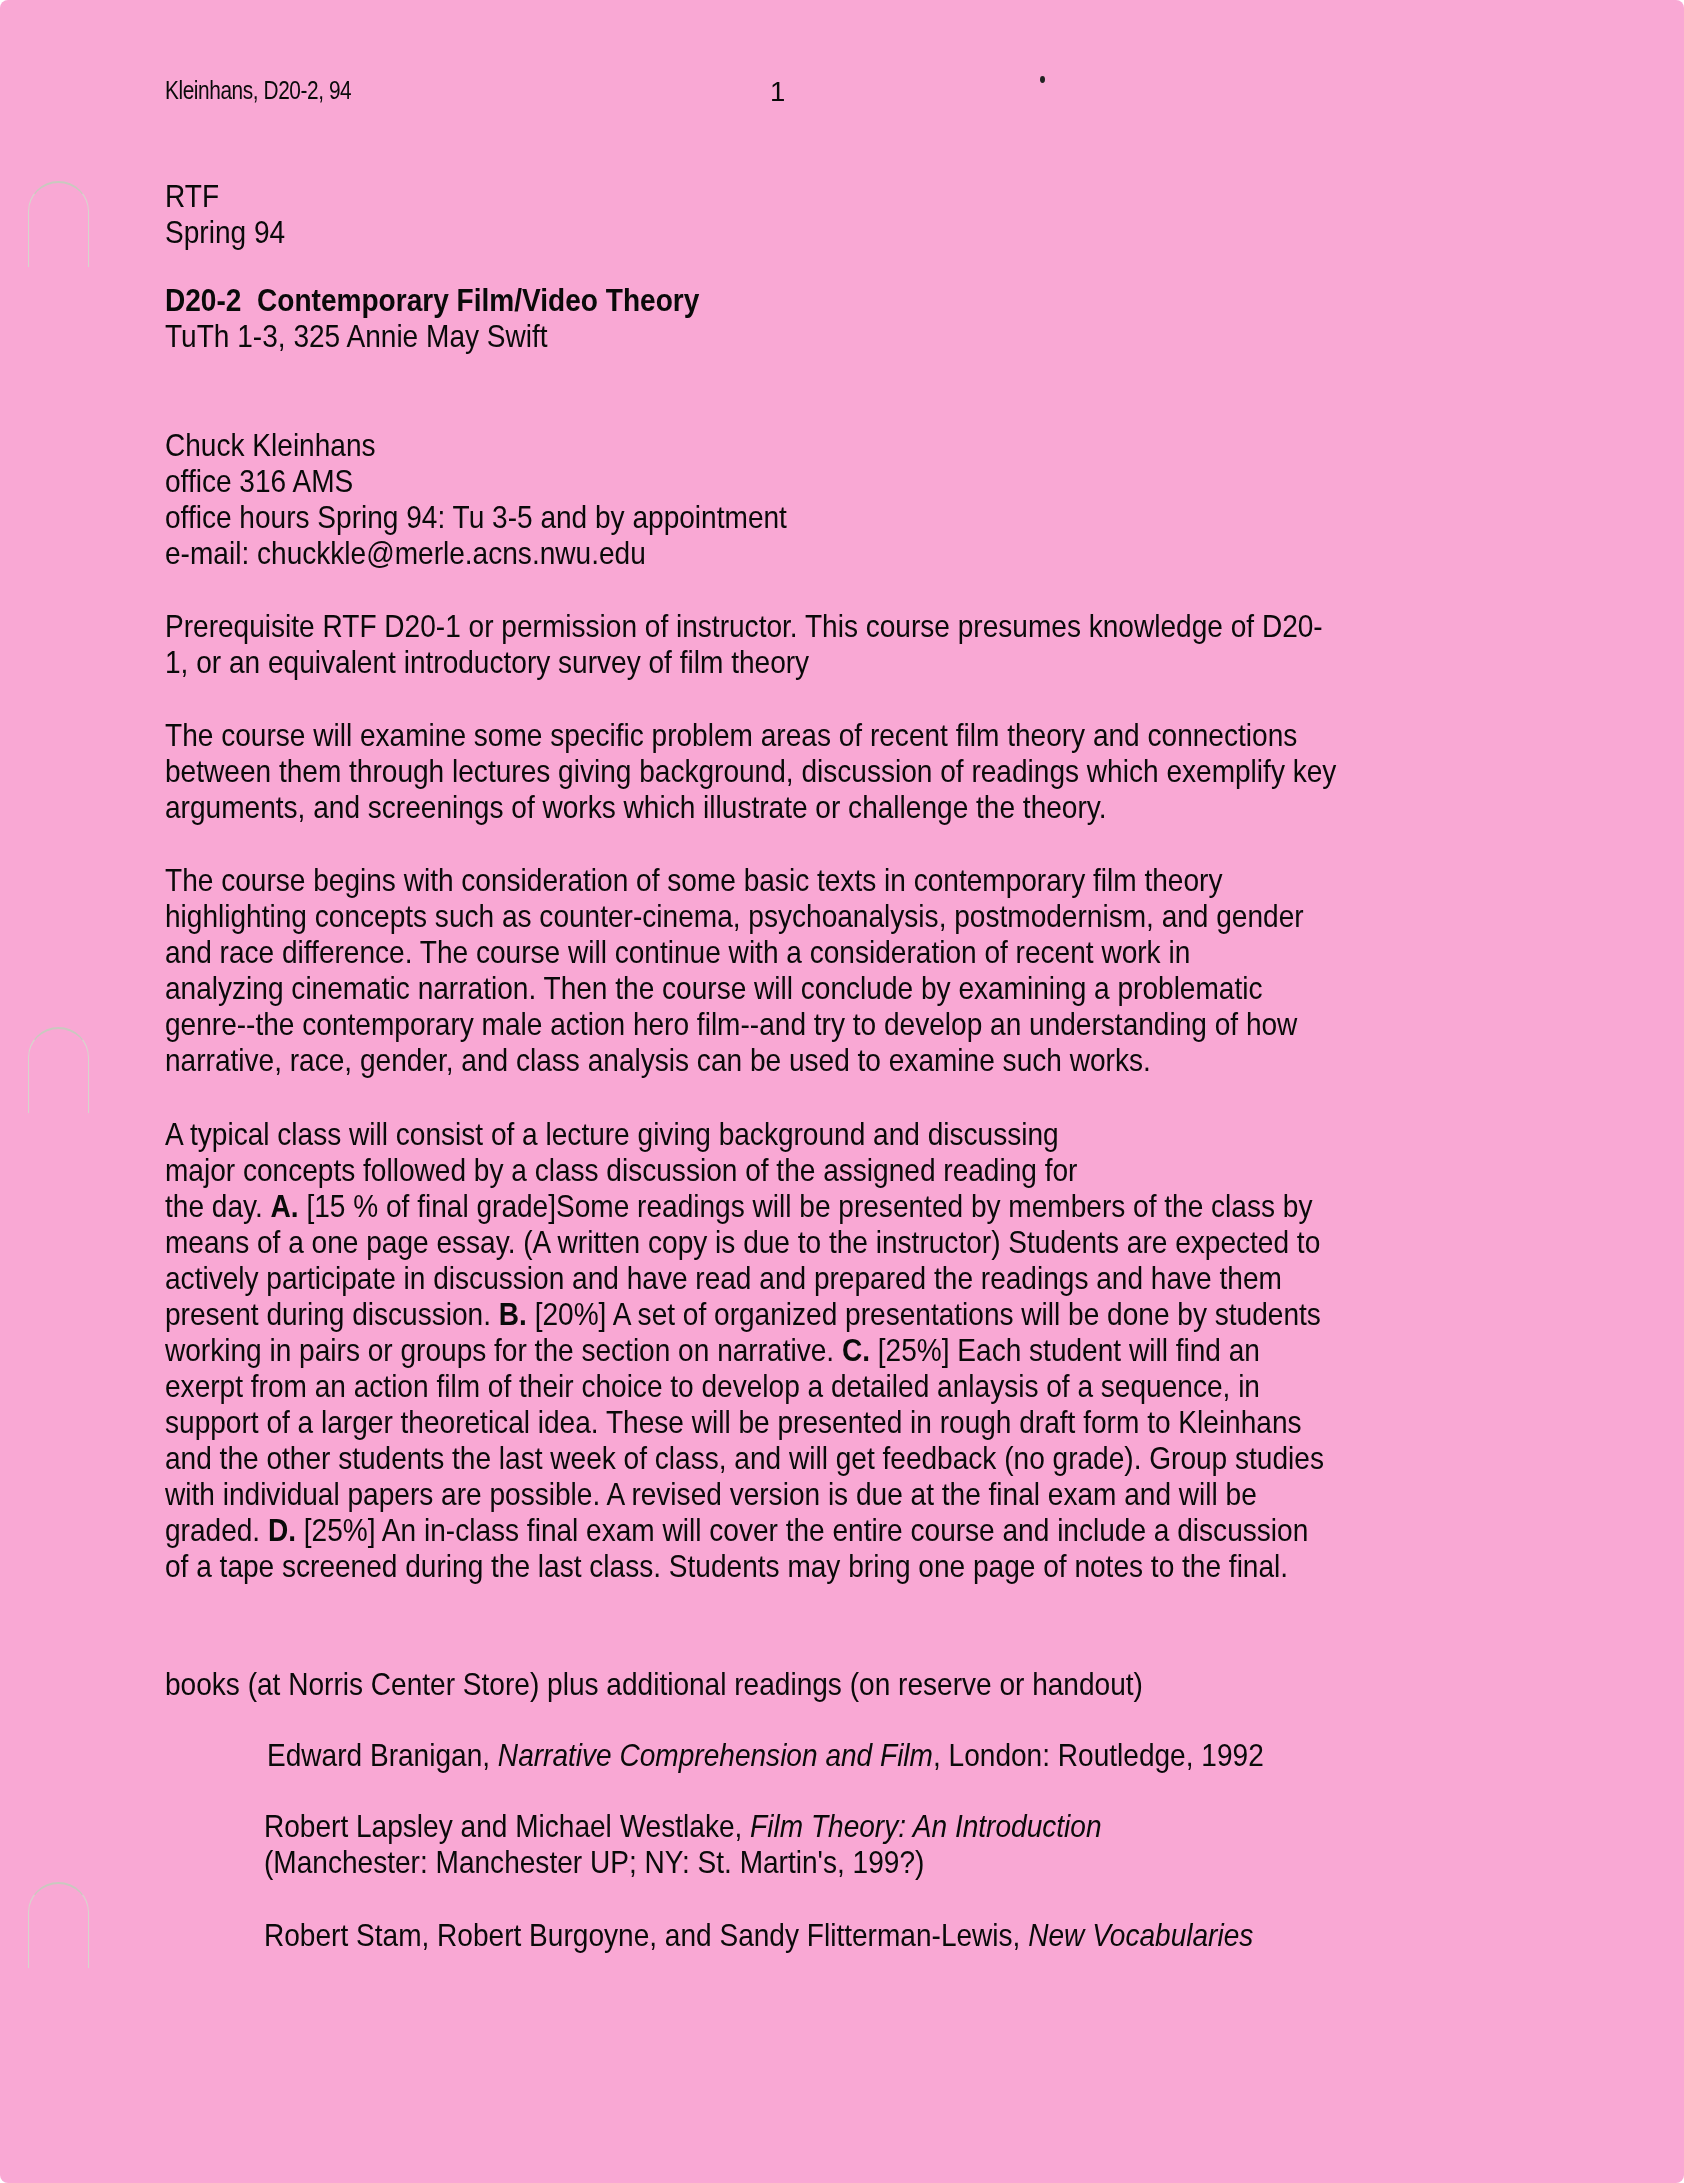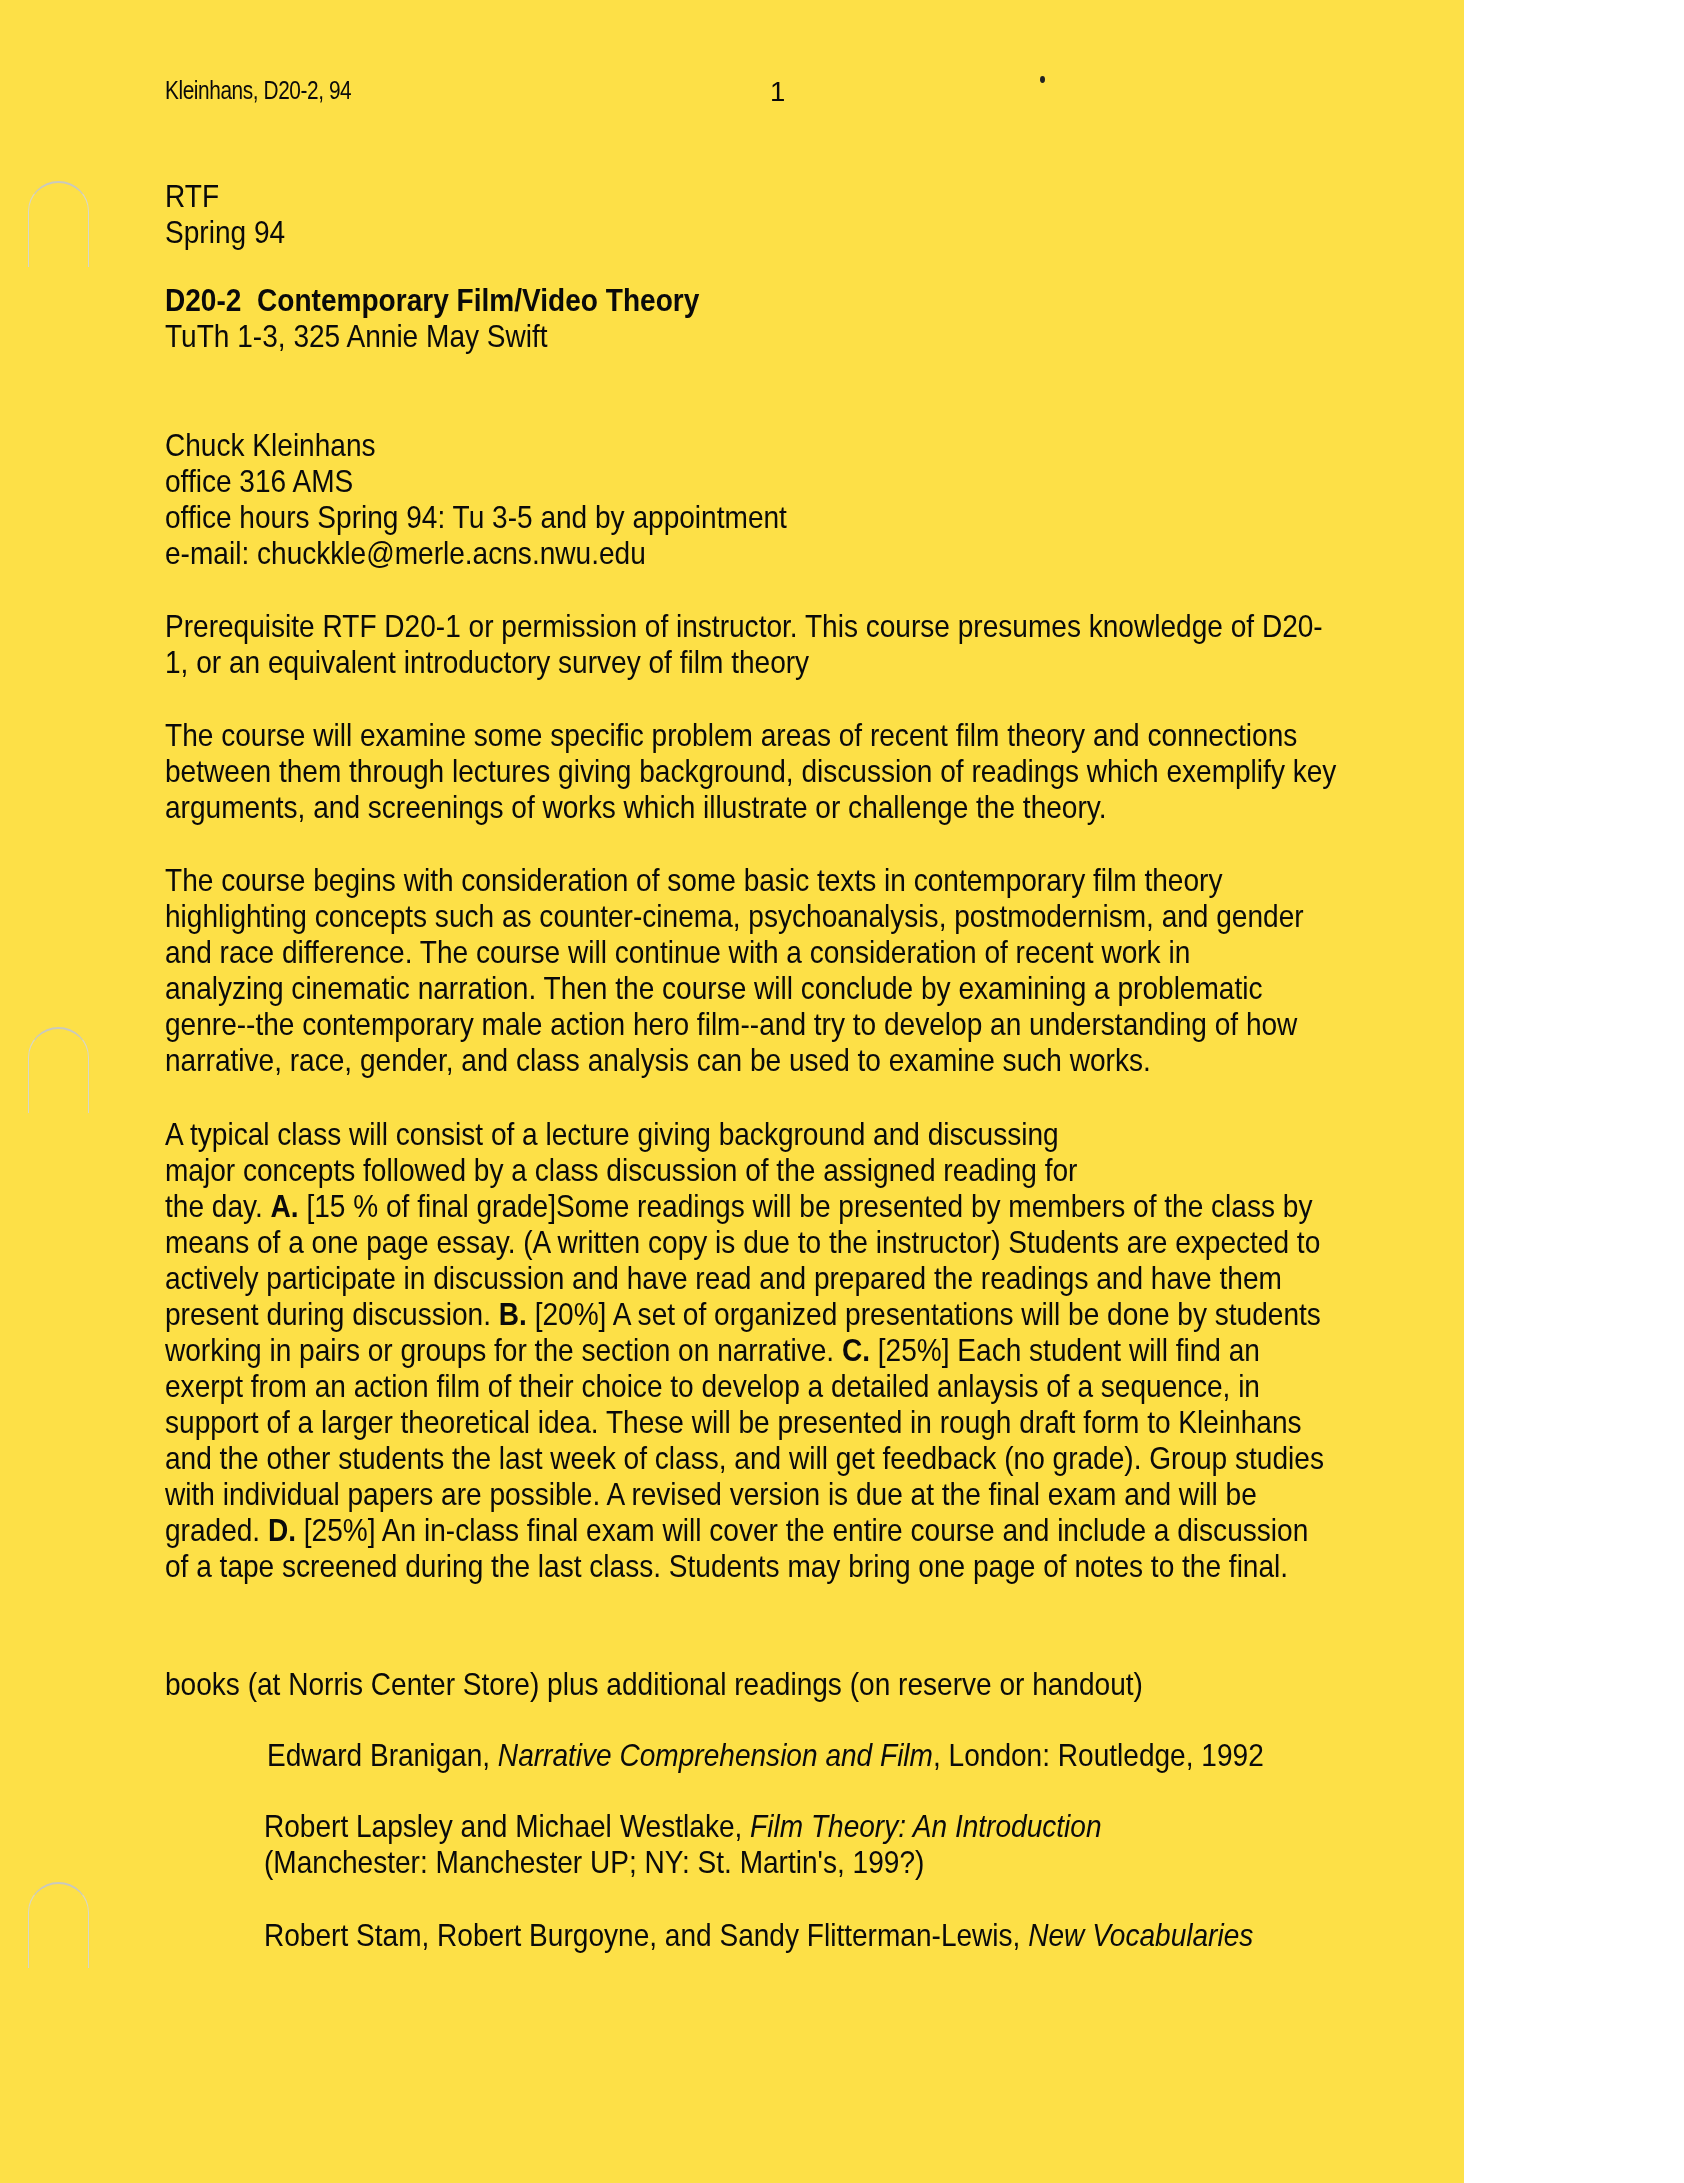--- a/index.html
+++ b/index.html
@@ -11,23 +11,24 @@
       width: 1684px;
       height: 2183px;
       position: relative;
       overflow: hidden;
       font-family: "Liberation Sans", "DejaVu Sans", sans-serif;
       color: #0a0a0a;
     }
     .page {
       position: absolute;
       left: 0; top: 0;
-      width: 1464px;
+      width: 1684px;
       height: 2183px;
-      background: #fde047;
+      background: #f9a8d4;
+      border-radius: 8px;
     }
     .punch-hole {
       position: absolute;
       width: 61px;
       height: 86px;
       border-radius: 30.5px 30.5px 0 0;
       border-top: 2.5px solid #c9c9bf;
       border-left: 1.5px solid #d6d6cc;
       border-right: 1.5px solid #d6d6cc;
       background: transparent;

